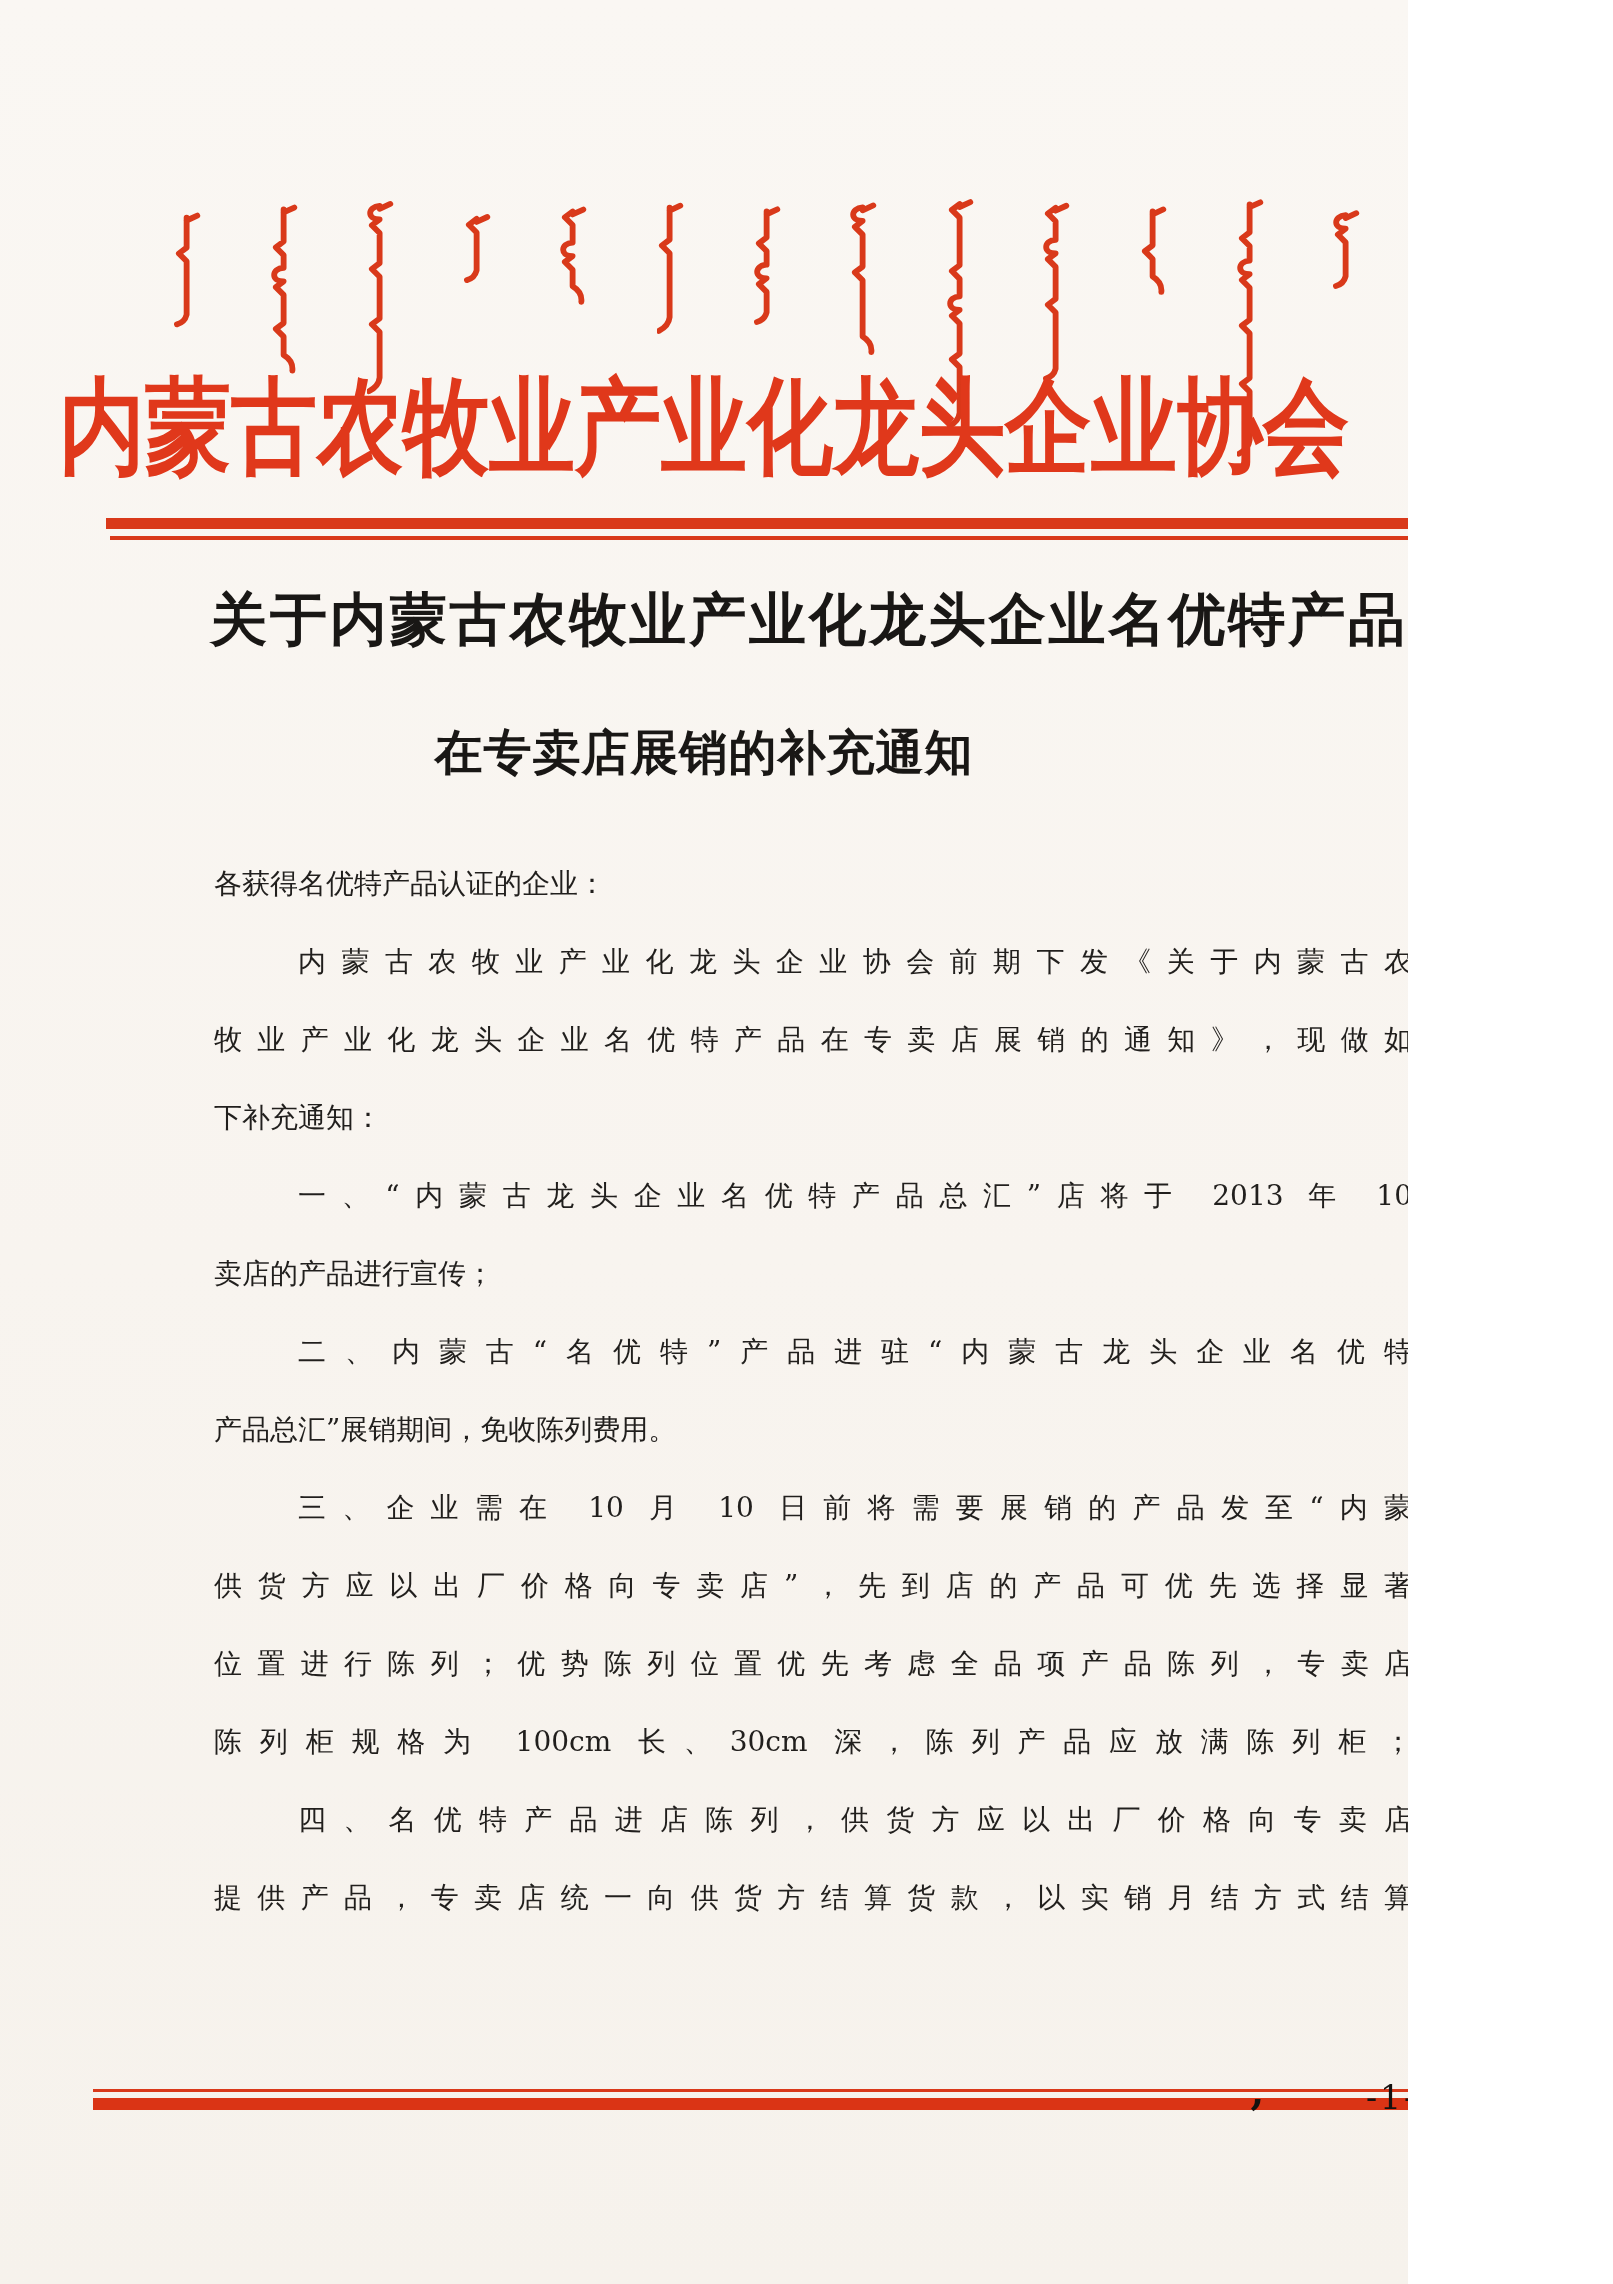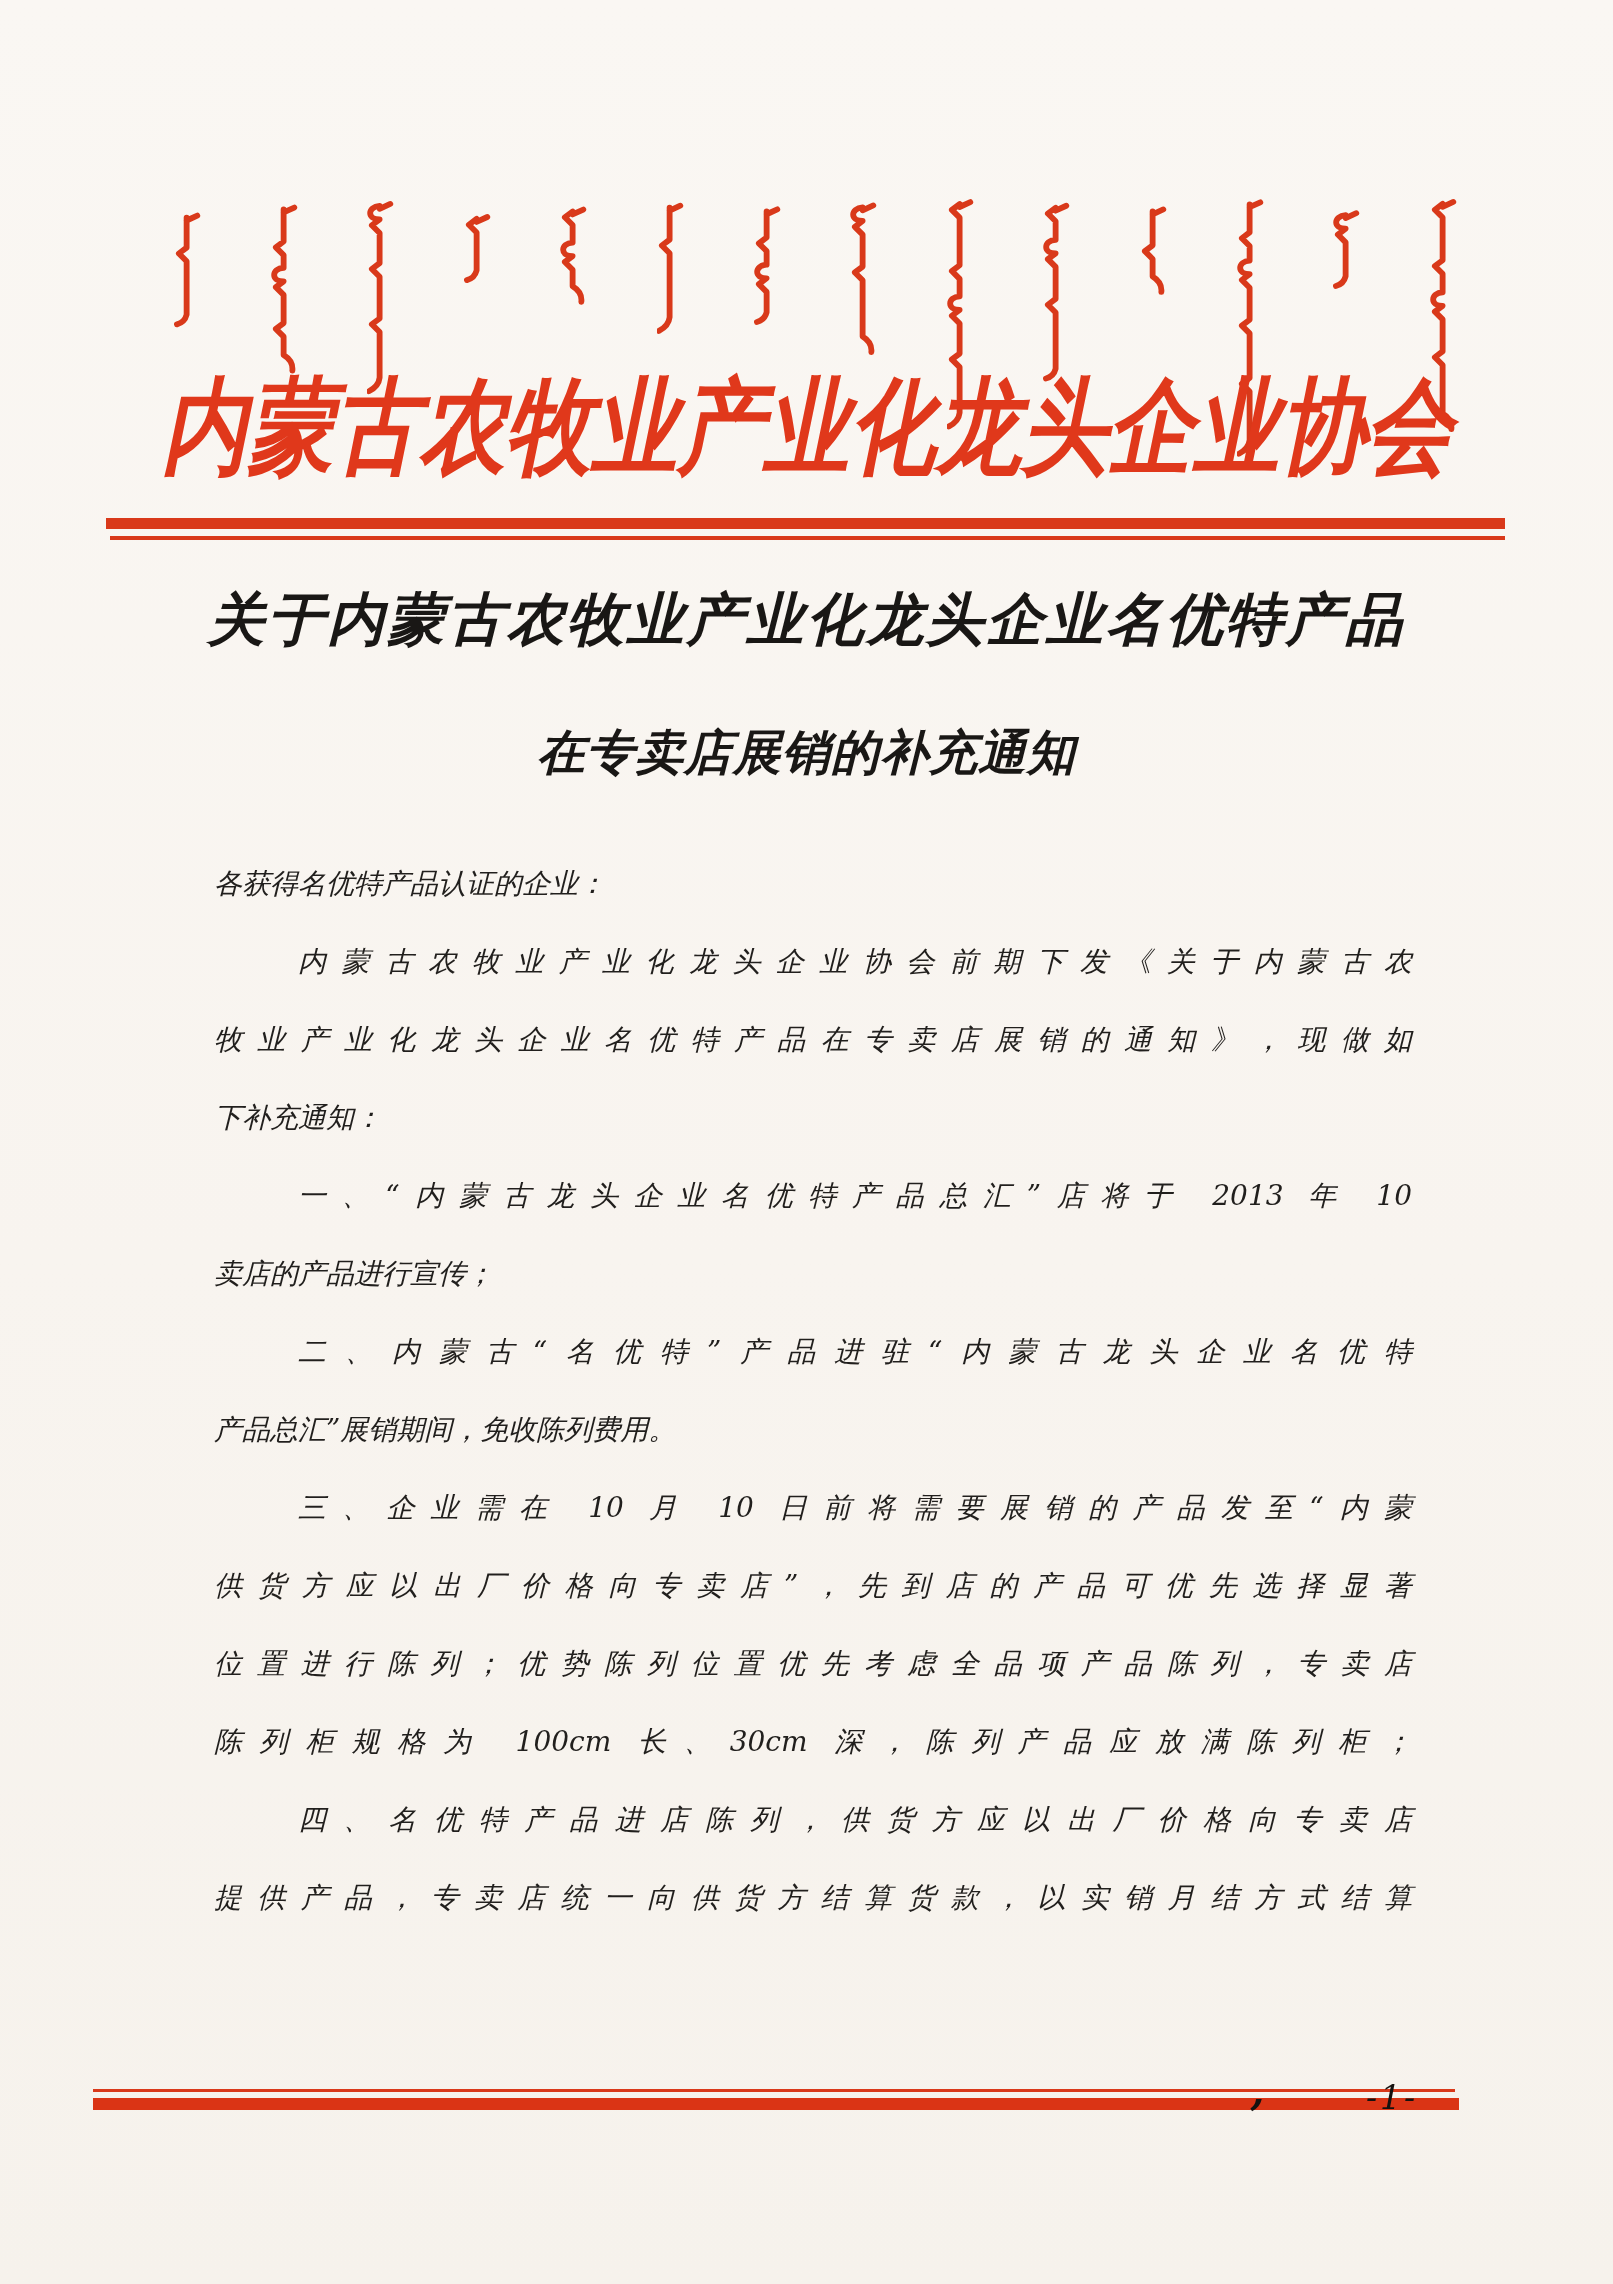--- a/index.html
+++ b/index.html
@@ -1,43 +1,42 @@
 <!DOCTYPE html>
 <html><head>
 <meta charset="utf-8">
 <style>
   html,body{margin:0;padding:0;}
   .page{
     position:relative;
-    width:1613px;height:2285px;
+    width:1408px;height:2285px;
     background:linear-gradient(180deg,#faf7f3 0%,#f8f4ef 55%,#f6f2ec 100%);
     font-family:"DejaVu Serif","Liberation Serif",serif;
     overflow:hidden;
-    font-style:italic;
   }
   
   .mongol-row{
     position:absolute;left:174px;top:196px;width:1289px;height:255px;
     display:flex;justify-content:space-between;align-items:flex-start;
   }
   .mongol-row svg{display:block;}
   
   .org-title{
     position:absolute;top:374px;left:0;width:100%;
     text-align:center;white-space:nowrap;
     font-size:86px;font-weight:bold;color:#e0381b;
     letter-spacing:0px;line-height:1.0;
     transform:scaleY(1.22);transform-origin:top center;
   }
   
   .sep-thick{position:absolute;left:106px;top:518px;width:1399px;height:10.8px;background:#d9391a;}
   .sep-thin{position:absolute;left:110px;top:536px;width:1395px;height:3.9px;background:#d9391a;}
   
   .doc-title1{
-    position:absolute;top:582px;left:0;width:100%;text-align:center;
+    position:absolute;top:582px;left:0;width:100%;text-align:right;
     font-size:57px;font-weight:bold;color:#191715;letter-spacing:2.9px;white-space:nowrap;
   }
   .doc-title2{
     position:absolute;top:721px;left:0;width:100%;text-align:center;
     font-size:48px;font-weight:bold;color:#191715;letter-spacing:1px;white-space:nowrap;
   }
   
   .body-block{
     position:absolute;left:214px;top:845px;width:1198px;
     font-size:28px;color:#211f1d;

